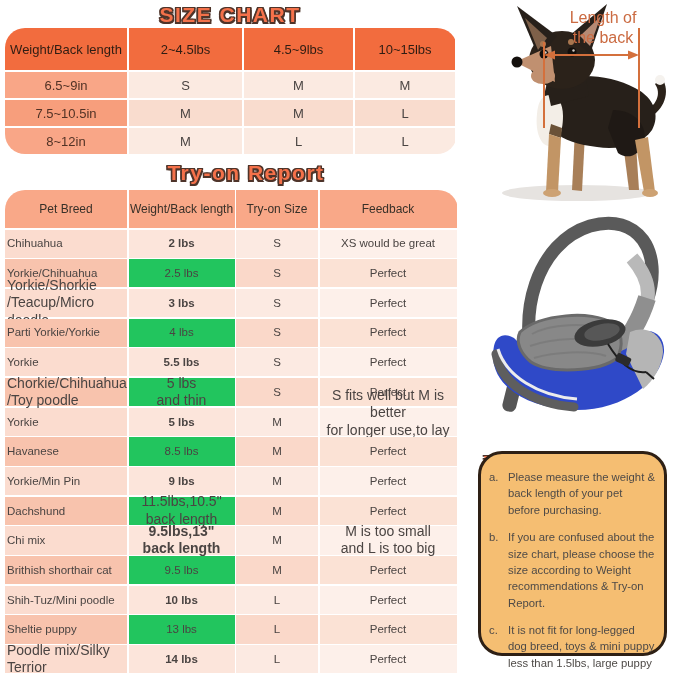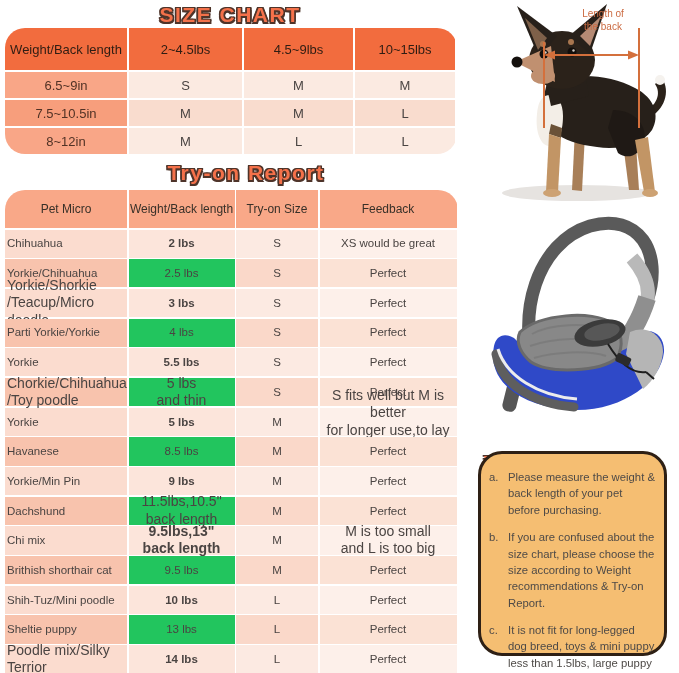--- a/index.html
+++ b/index.html
@@ -55,21 +55,21 @@
   .drow.a .cell:nth-child(4){background:#fdf0ea;}
   .drow.b .cell:nth-child(1){background:#f8c3ad;}
   .drow.b .cell:nth-child(2){background:#22c55e;}
   .drow.b .cell:nth-child(3){background:#fad8c9;}
   .drow.b .cell:nth-child(4){background:#fbe2d5;}
 
   
   #dog-figure{position:absolute;left:459px;top:0;width:220px;height:205px;}
   #length-note{
     position:absolute;left:560px;top:8px;width:86px;text-align:center;
-    font-size:10px;line-height:1.25;color:#cb6b42;
+    font-size:16px;line-height:1.25;color:#cb6b42;
   }
   #bag-figure{position:absolute;left:480px;top:206px;width:195px;height:207px;}
 
   #tips-title{position:absolute;left:484px;top:415px;font-size:16px;font-weight:bold;letter-spacing:1px;margin-top:39px;}
   #tips-title .t{
     color:#f0714b;
     text-shadow:
       -1.5px -1.5px 0 #4e342a, 1.5px -1.5px 0 #4e342a,
       -1.5px  1.5px 0 #4e342a, 1.5px  1.5px 0 #4e342a;
   }
@@ -117,21 +117,21 @@
     <div class="cell">M</div>
     <div class="cell">L</div>
     <div class="cell">L</div>
   </div>
 </div>
 
 <div id="tr-title" class="big-title">Try-on Report</div>
 
 <div id="tryon-table" class="tbl">
   <div class="row hrow">
-    <div class="cell">Pet Micro</div>
+    <div class="cell">Pet Breed</div>
     <div class="cell">Weight/Back length</div>
     <div class="cell">Try-on Size</div>
     <div class="cell">Feedback</div>
   </div>
 
   <div class="row drow a">
     <div class="cell breed">Chihuahua</div>
     <div class="cell">2 lbs</div>
     <div class="cell">S</div>
     <div class="cell">XS would be great</div>

